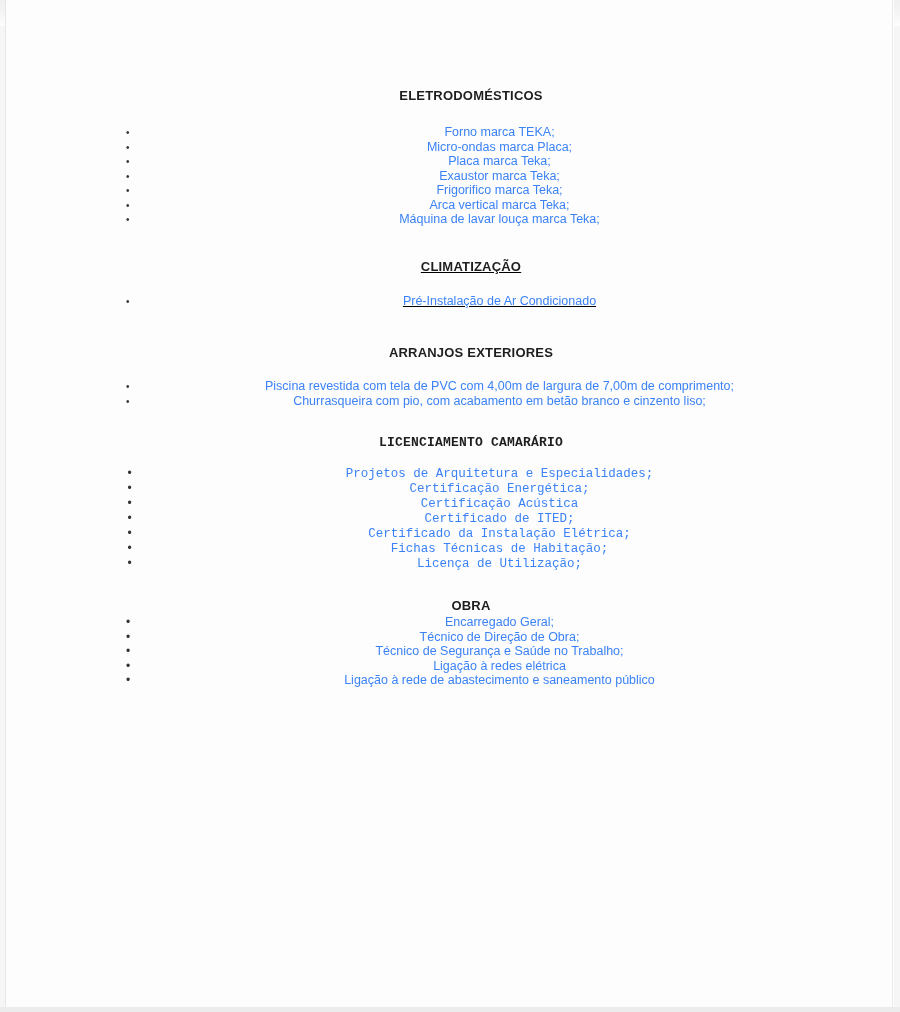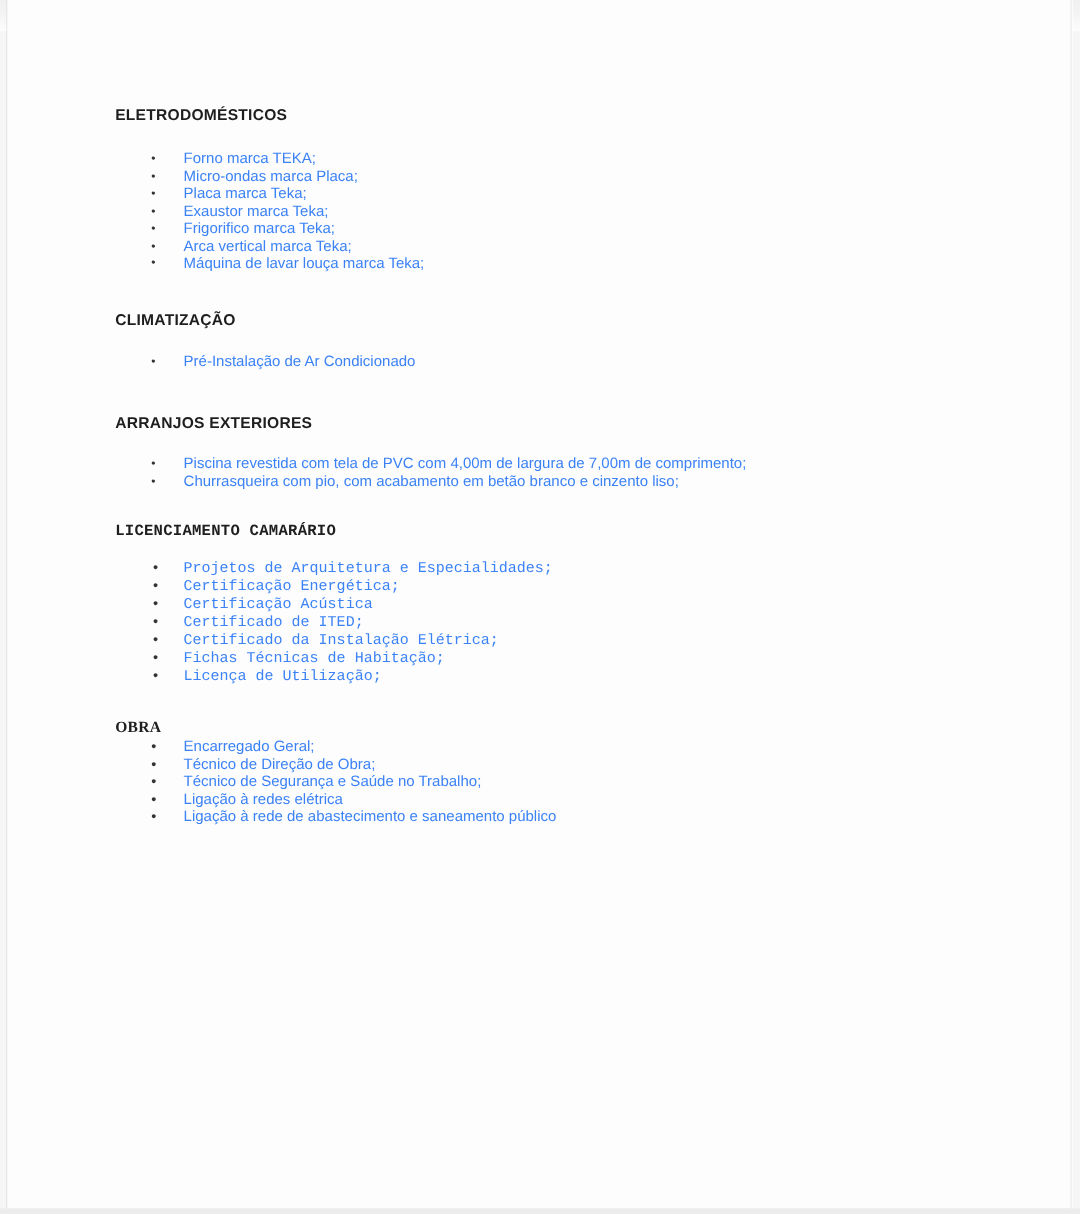--- a/index.html
+++ b/index.html
@@ -47,20 +47,21 @@
   }
   .bottom-shade {
     position: absolute; left: 0; right: 0; bottom: 0; height: 5px;
     background: #ececec;
   }
   .content {
     position: absolute;
     top: 88px;
     left: 90px;
     right: 48px;
+    text-align: center;
   }
   section.section { margin: 0; padding: 0; }
   section.section h3 {
     margin: 0;
     font-size: 13px;
     line-height: 15px;
     font-weight: 700;
     color: #1e1e1e;
     letter-spacing: .2px;
   }
@@ -83,29 +84,29 @@
     color: #333;
   }
   
   section.bullet-dot li::before { font-size: 10px; top: 1px; }
   
   section.bullet-disc li::before { font-size: 12px; top: 0; }
 
   
   section.eletrodomesticos { margin-top: 0; }
   section.eletrodomesticos h3 { margin-bottom: 22px; }
-  section.climatizacao { margin-top: 32px; }
+  section.climatizacao { margin-top: 32px; text-decoration: underline; }
   section.climatizacao h3 { margin-bottom: 20px; }
   section.arranjos-exteriores { margin-top: 37px; }
   section.arranjos-exteriores h3 { margin-bottom: 19px; }
   section.licenciamento-camarario { margin-top: 27px; font-family: Liberation Mono, monospace; }
   section.licenciamento-camarario h3 { margin-bottom: 17px; }
   section.licenciamento-camarario li { line-height: 15px; }
   section.obra { margin-top: 26px; }
-  section.obra h3 { margin-bottom: 2px; font-family: Liberation Serif, serif; }
+  section.obra h3 { margin-bottom: 2px; }
 </style>
 </head>
 <body>
 
 <div class="photo-frame">
   <div class="top-shade"></div>
   <div class="top-scallop"></div>
   <div class="page">
     <div class="content">
         <section class="section eletrodomesticos bullet-dot">

